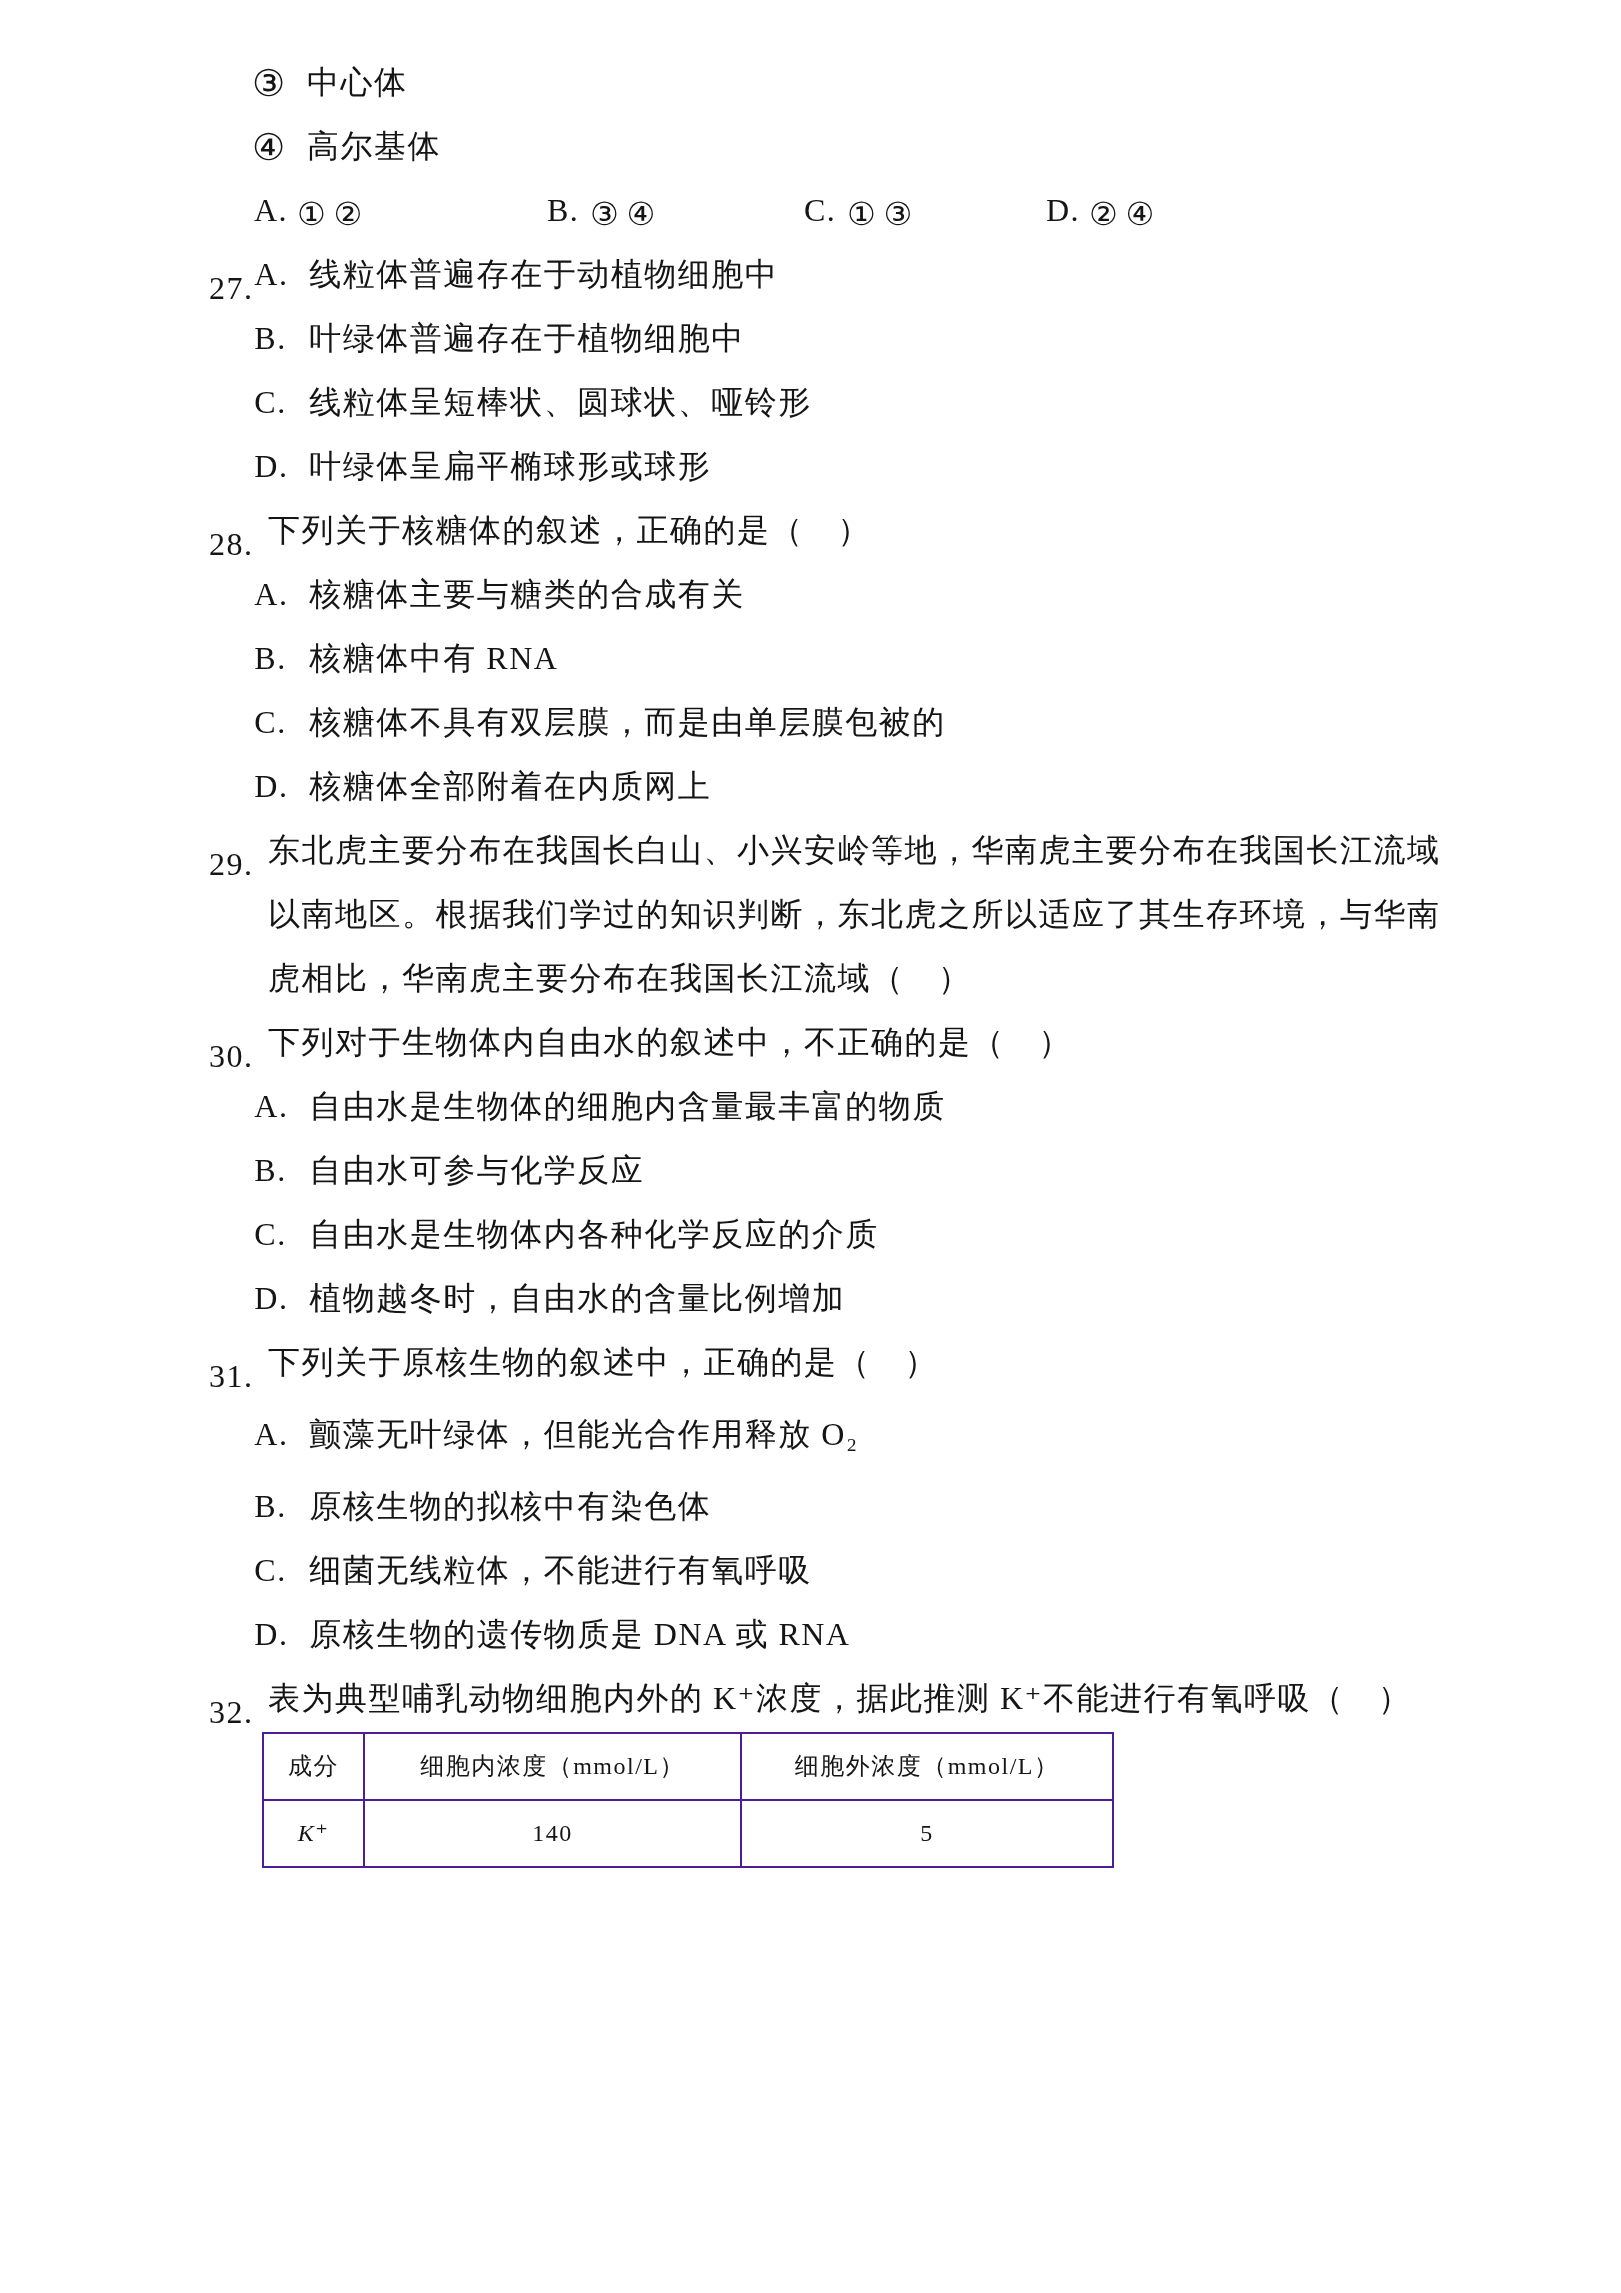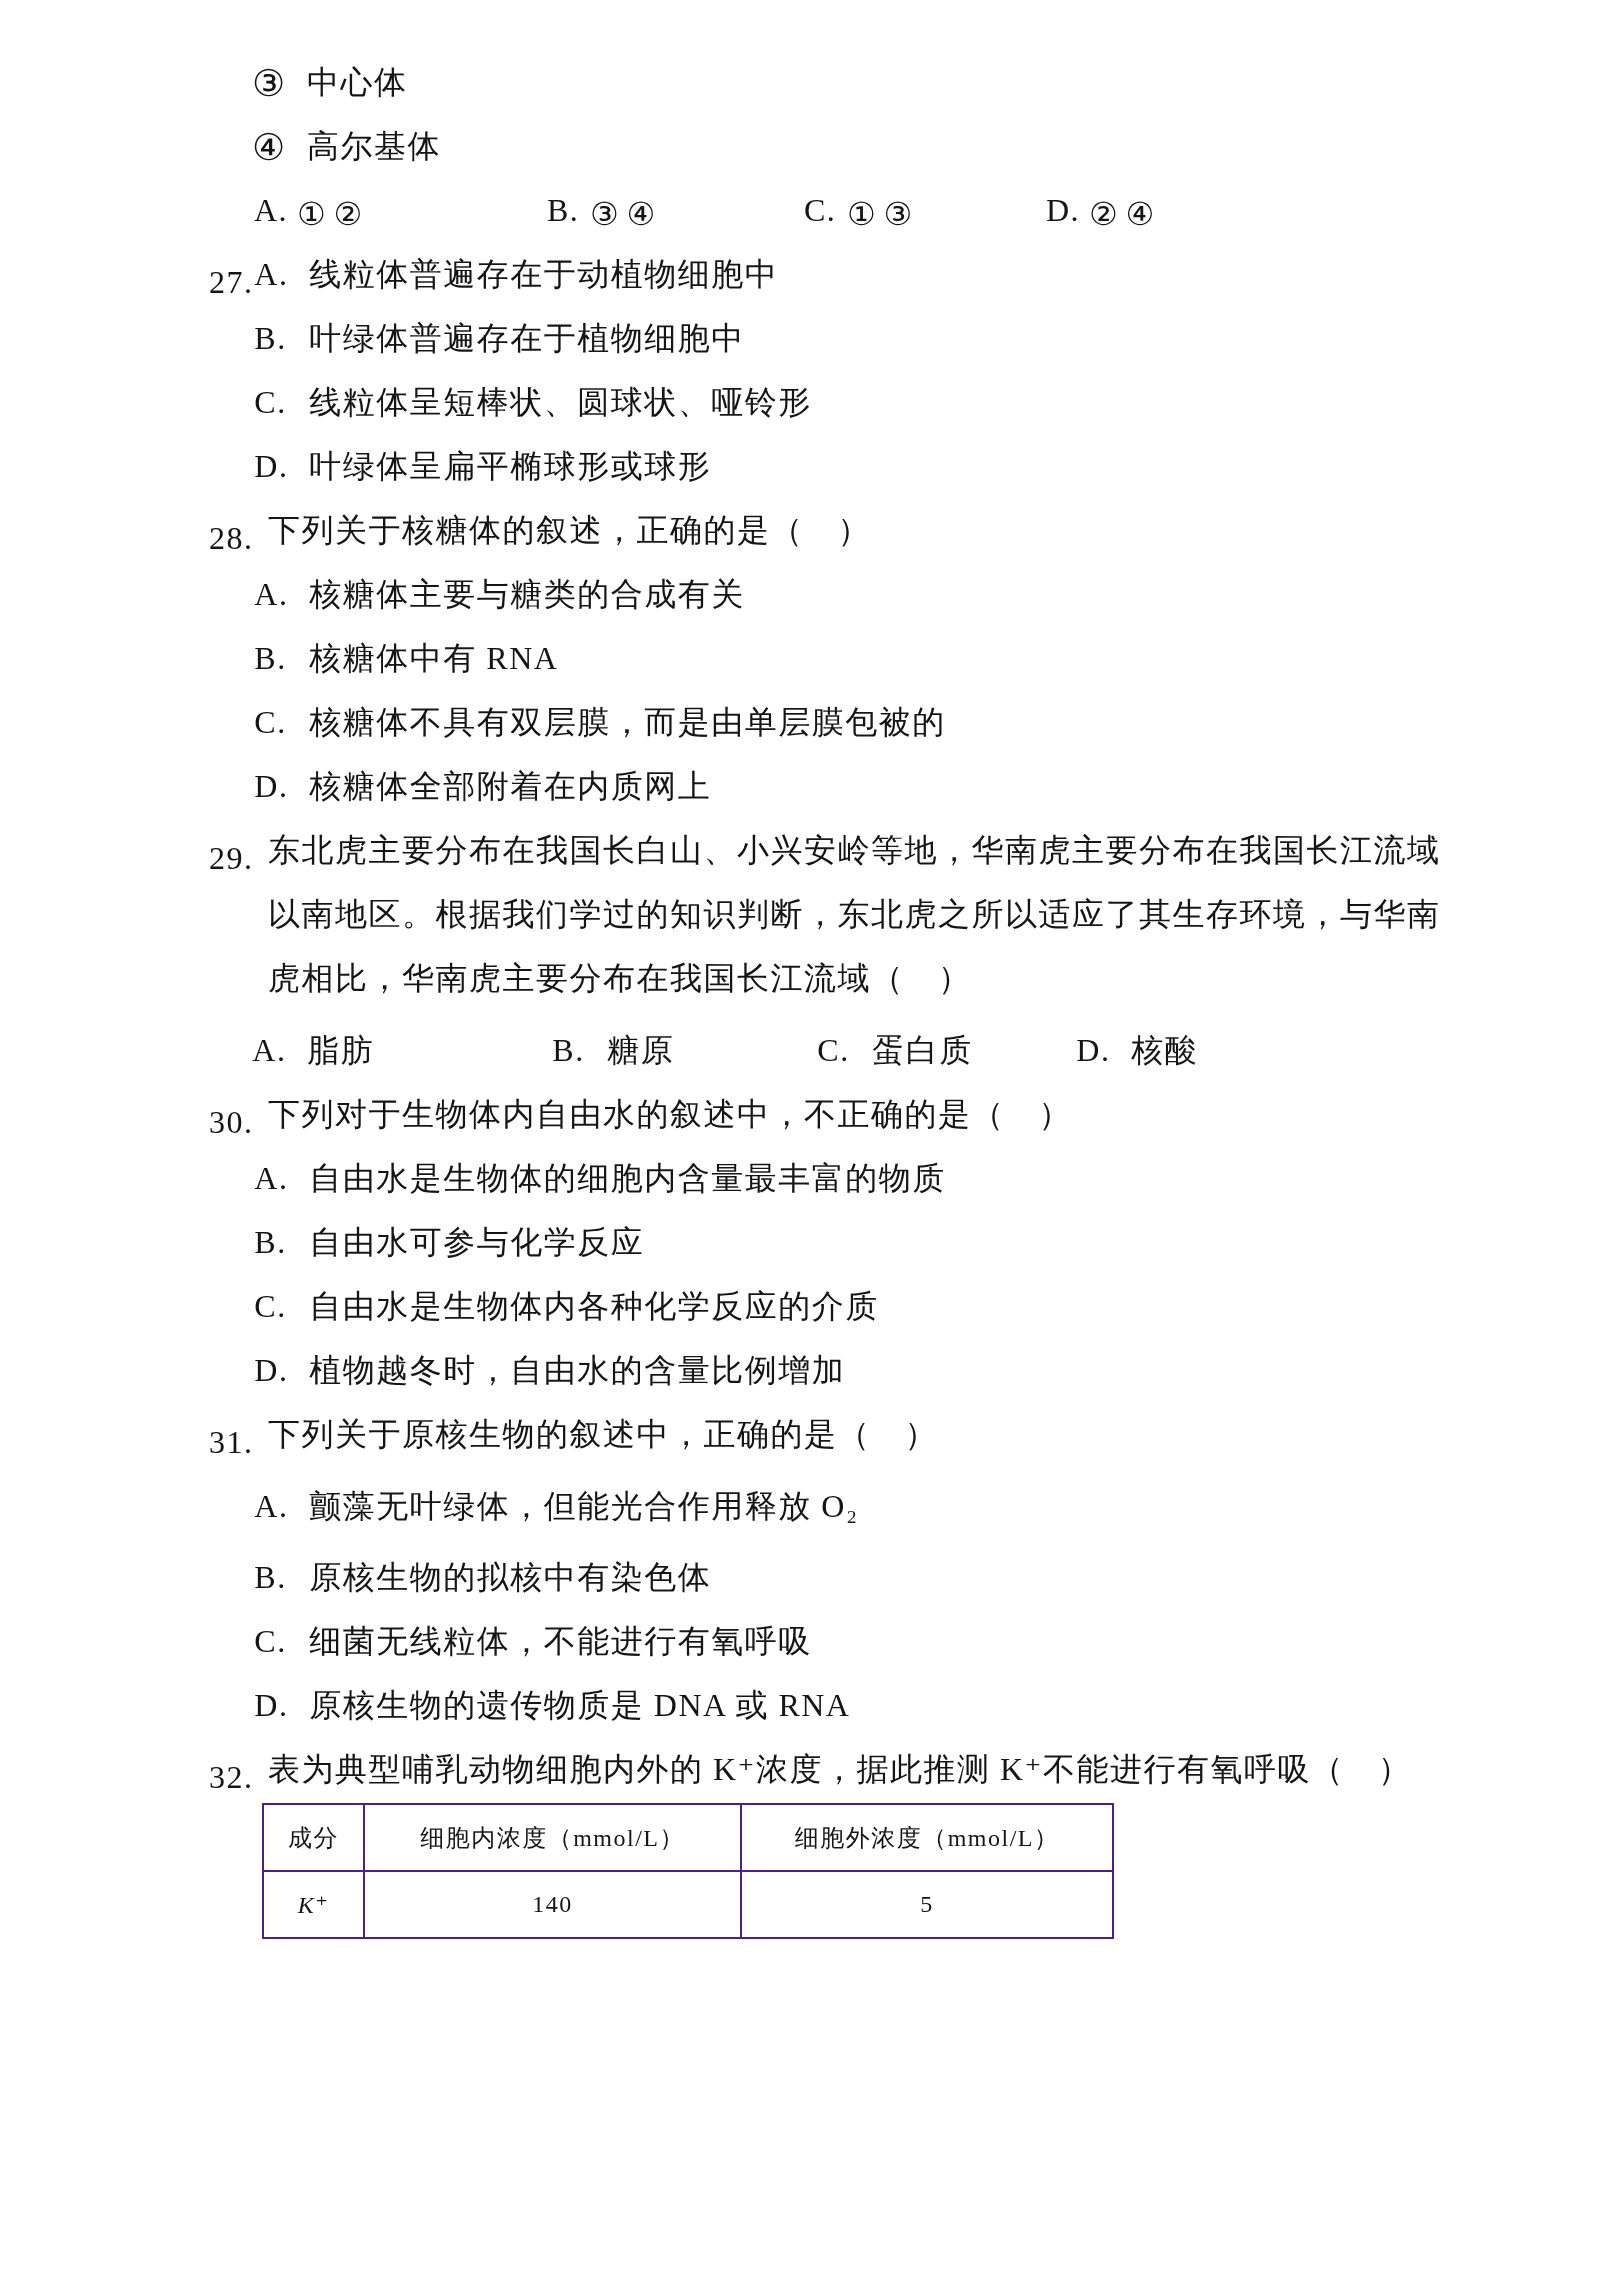--- a/index.html
+++ b/index.html
@@ -30,21 +30,21 @@
   .circ{
     font-family:"DejaVu Sans",sans-serif;
     font-size:32px;letter-spacing:7.8px;vertical-align:-3.9px;
   }
   .frag-row .c1{width:293px;}
   .frag-row .c2{width:257px;}
   .frag-row .c3{width:242px;}
 
   
   .question{position:relative;padding-left:268px;}
-  .q-num{position:absolute;left:209px;top:8px;height:64px;line-height:64px;}
+  .q-num{position:absolute;left:209px;top:14px;height:64px;line-height:64px;}
   .opt{margin-left:-13.7px;}
   .opt .lab{display:inline-block;width:55px;}
 
   
   .q29row{margin-left:-15.7px;padding-left:0;}
   .q29row .lab{display:inline-block;width:55px;}
   .q29row .r1{width:300px;}
   .q29row .r2{width:265px;}
   .q29row .r3{width:259px;}
 
@@ -101,23 +101,20 @@
     <div class="line opt"><span class="lab">B.</span><span>核糖体中有 RNA</span></div>
     <div class="line opt"><span class="lab">C.</span><span>核糖体不具有双层膜，而是由单层膜包被的</span></div>
     <div class="line opt"><span class="lab">D.</span><span>核糖体全部附着在内质网上</span></div>
   </section>
 
   <section class="question">
     <span class="q-num">29.</span>
     <div class="line">东北虎主要分布在我国长白山、小兴安岭等地，华南虎主要分布在我国长江流域</div>
     <div class="line">以南地区。根据我们学过的知识判断，东北虎之所以适应了其生存环境，与华南</div>
     <div class="line">虎相比，华南虎主要分布在我国长江流域（　）</div>
-    <div class="line choices-row q29row mt8">
-      <span class="ch r1"><span class="lab">A.</span><span>脂肪</span></span><span class="ch r2"><span class="lab">B.</span><span>糖原</span></span><span class="ch r3"><span class="lab">C.</span><span>蛋白质</span></span><span class="ch"><span class="lab">D.</span><span>核酸</span></span>
-    </div>
   </section>
 
   <section class="question">
     <span class="q-num">30.</span>
     <div class="line">下列对于生物体内自由水的叙述中，不正确的是（　）</div>
     <div class="line opt"><span class="lab">A.</span><span>自由水是生物体的细胞内含量最丰富的物质</span></div>
     <div class="line opt"><span class="lab">B.</span><span>自由水可参与化学反应</span></div>
     <div class="line opt"><span class="lab">C.</span><span>自由水是生物体内各种化学反应的介质</span></div>
     <div class="line opt"><span class="lab">D.</span><span>植物越冬时，自由水的含量比例增加</span></div>
   </section>

